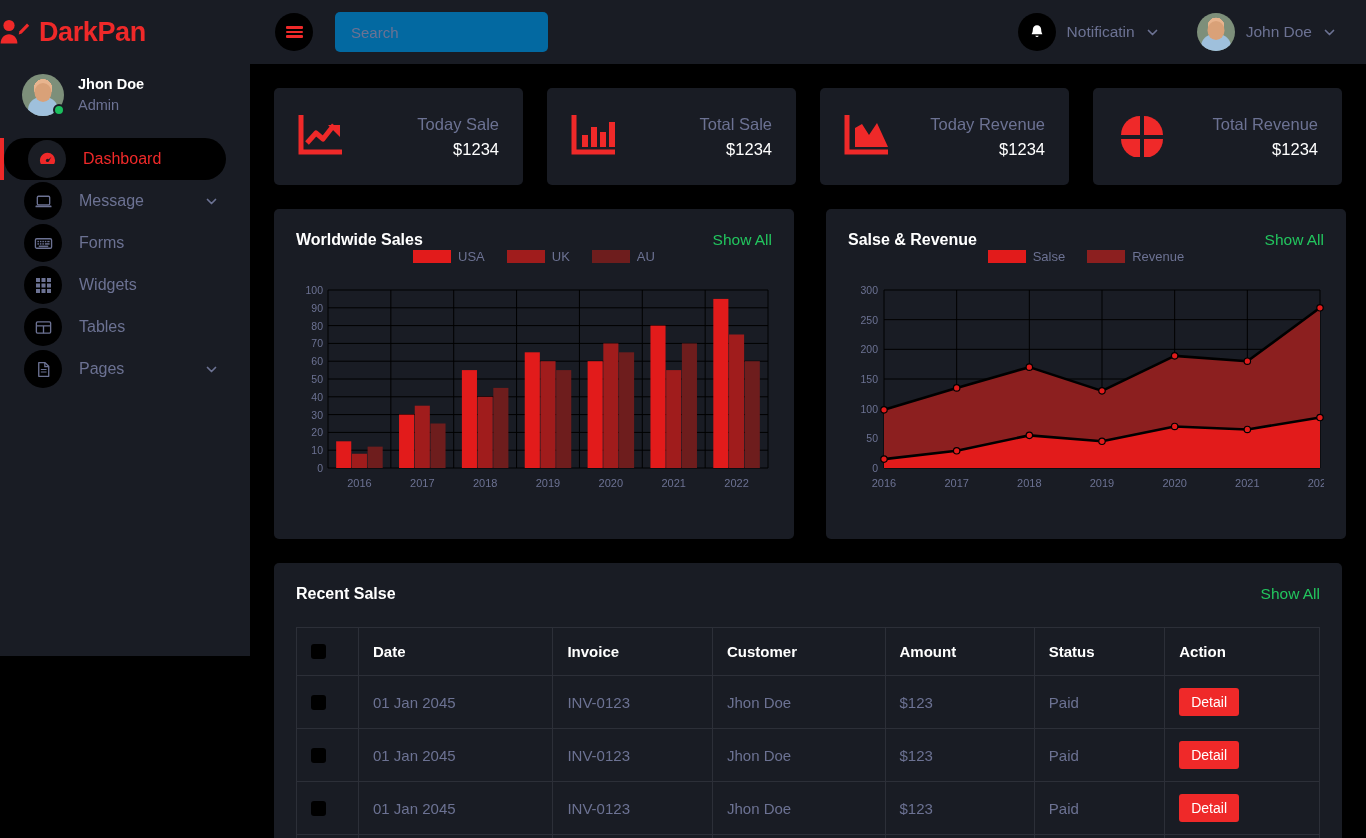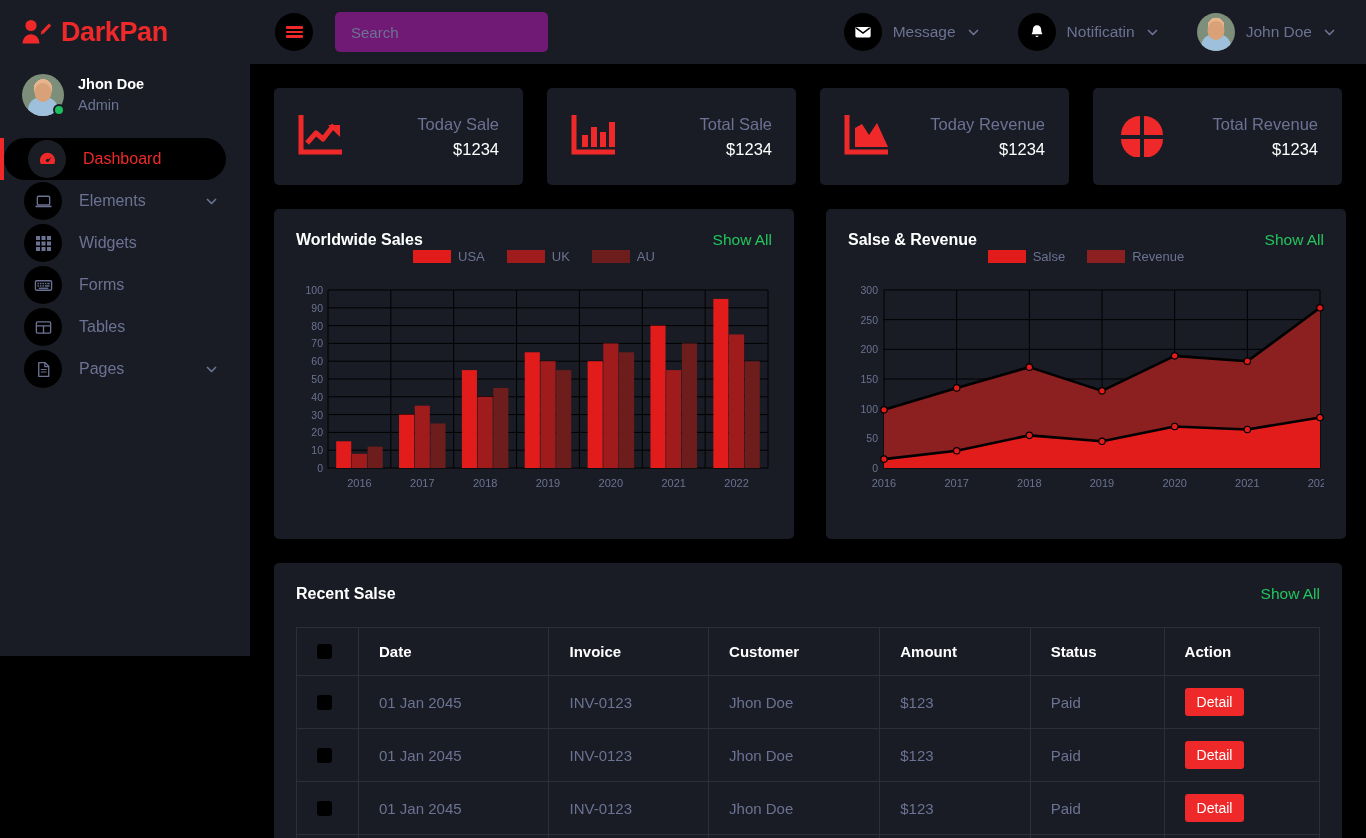--- a/index.html
+++ b/index.html
@@ -13,21 +13,21 @@
 
   
   .sidebar {
     position: absolute; left: 0; top: 0;
     width: 250px; height: 656px;
     background: #191c24;
     z-index: 5;
   }
   .brand {
     height: 64px; display: flex; align-items: center;
-    padding-left: 22px; gap: 9px;
+    gap: 9px;
   }
   .brand-icon { width: 30px; height: 28px; display:block; }
   .brand-text {
     color: #ef2929; font-size: 27px; font-weight: bold;
     letter-spacing: -0.4px; line-height: 1;
   }
   .profile {
     display: flex; align-items: center; gap: 14px;
     padding: 10px 0 14px 22px;
   }
@@ -95,21 +95,21 @@
   }
   .menu-toggle {
     width: 38px; height: 38px; border-radius: 50%;
     background: #000000; margin-left: 25px;
     display: flex; align-items: center; justify-content: center;
     cursor: pointer; flex: 0 0 38px;
   }
   .bar { width: 17px; height: 2.6px; background: #ef2929; margin: 2px 0; border-radius: 1px; display:block; }
   .search-input {
     width: 213px; height: 40px; margin-left: 22px;
-    background: #701a75; border: none; border-radius: 5px;
+    background: #0369a1; border: none; border-radius: 5px;
     color: #b9bcc9; font-size: 15px; padding: 0 16px;
     font-family: "Liberation Sans", sans-serif; outline: none;
   }
   .search-input::placeholder { color: #6c7293; }
   .nav-right { margin-left: auto; display: flex; align-items: center; padding-right: 22px; }
   .nav-drop { display: flex; align-items: center; gap: 11px; cursor: pointer; margin-left: 30px; }
   .round-btn {
     width: 38px; height: 38px; border-radius: 50%;
     background: #000000;
     display: flex; align-items: center; justify-content: center; flex: 0 0 38px;
@@ -144,21 +144,21 @@
   .legend { display: flex; justify-content: center; gap: 22px; margin-bottom: 6px; }
   .legend-item { display: flex; align-items: center; gap: 7px; }
   .legend-swatch { width: 38px; height: 13px; display: block; }
   .legend-label { color: #6c7293; font-size: 13px; }
 
   .table-panel { margin-top: 24px; height: 300px; }
   table { width: 100%; border-collapse: collapse; margin-top: 24px; }
   th, td {
     border: 1px solid #2c2f38;
     text-align: left; font-size: 15px;
-    padding: 12px 20px; height: 48px;
+    padding: 12px 14px; height: 48px;
   }
   th { color: #ffffff; font-weight: bold; }
   td { color: #6c7293; }
   .col-check { width: 62px; }
   .check-box {
     width: 15px; height: 15px; border-radius: 3px;
     background: #000000; display: block; cursor: pointer;
   }
   .detail-btn {
     background: #ef2929; color: #ffffff; border: none;
@@ -204,43 +204,24 @@
       <span class="nav-label">Dashboard</span>
     </div>
 
     <div class="nav-item">
       <span class="nav-icon">
         <svg width="19" height="19" viewBox="0 0 20 20">
             <rect x="3.5" y="4.5" width="13" height="9" rx="1.2" fill="none" stroke="#6c7293" stroke-width="1.4"></rect>
             <rect x="1.5" y="14.3" width="17" height="1.8" rx="0.9" fill="#6c7293"></rect>
           </svg>
       </span>
-      <span class="nav-label">Elements</span>
+      <span class="nav-label">Message</span>
       <svg class="chev" viewBox="0 0 13 13">
           <path d="M2.5 4.5L6.5 8.5 10.5 4.5" fill="none" stroke="#6c7293" stroke-width="1.7" stroke-linecap="round" stroke-linejoin="round"></path>
         </svg>
-    </div>
-
-    <div class="nav-item">
-      <span class="nav-icon">
-        <svg width="17" height="17" viewBox="0 0 17 17">
-            <g fill="#6c7293">
-              <rect x="1" y="1" width="4" height="4"></rect>
-              <rect x="6.5" y="1" width="4" height="4"></rect>
-              <rect x="12" y="1" width="4" height="4"></rect>
-              <rect x="1" y="6.5" width="4" height="4"></rect>
-              <rect x="6.5" y="6.5" width="4" height="4"></rect>
-              <rect x="12" y="6.5" width="4" height="4"></rect>
-              <rect x="1" y="12" width="4" height="4"></rect>
-              <rect x="6.5" y="12" width="4" height="4"></rect>
-              <rect x="12" y="12" width="4" height="4"></rect>
-            </g>
-          </svg>
-      </span>
-      <span class="nav-label">Widgets</span>
     </div>
 
     <div class="nav-item">
       <span class="nav-icon">
         <svg width="19" height="19" viewBox="0 0 20 20">
             <rect x="1.5" y="5" width="17" height="10" rx="1.4" fill="none" stroke="#6c7293" stroke-width="1.4"></rect>
             <g fill="#6c7293">
               <rect x="3.6" y="7.2" width="1.6" height="1.5"></rect>
               <rect x="6.2" y="7.2" width="1.6" height="1.5"></rect>
               <rect x="8.8" y="7.2" width="1.6" height="1.5"></rect>
@@ -252,20 +233,39 @@
               <rect x="11.4" y="9.7" width="5" height="1.5"></rect>
               <rect x="5" y="12.2" width="10" height="1.4"></rect>
             </g>
           </svg>
       </span>
       <span class="nav-label">Forms</span>
     </div>
 
     <div class="nav-item">
       <span class="nav-icon">
+        <svg width="17" height="17" viewBox="0 0 17 17">
+            <g fill="#6c7293">
+              <rect x="1" y="1" width="4" height="4"></rect>
+              <rect x="6.5" y="1" width="4" height="4"></rect>
+              <rect x="12" y="1" width="4" height="4"></rect>
+              <rect x="1" y="6.5" width="4" height="4"></rect>
+              <rect x="6.5" y="6.5" width="4" height="4"></rect>
+              <rect x="12" y="6.5" width="4" height="4"></rect>
+              <rect x="1" y="12" width="4" height="4"></rect>
+              <rect x="6.5" y="12" width="4" height="4"></rect>
+              <rect x="12" y="12" width="4" height="4"></rect>
+            </g>
+          </svg>
+      </span>
+      <span class="nav-label">Widgets</span>
+    </div>
+
+    <div class="nav-item">
+      <span class="nav-icon">
         <svg width="19" height="19" viewBox="0 0 20 20">
             <rect x="2.5" y="4" width="15" height="12" rx="1.2" fill="none" stroke="#6c7293" stroke-width="1.4"></rect>
             <path d="M2.5 8.3h15M10 8.3v7.7" stroke="#6c7293" stroke-width="1.4"></path>
           </svg>
       </span>
       <span class="nav-label">Tables</span>
     </div>
 
 
     <div class="nav-item">
@@ -288,32 +288,20 @@
   <div class="menu-toggle">
     <div>
         <span class="bar"></span>
         <span class="bar"></span>
         <span class="bar"></span>
       </div>
   </div>
   <input class="search-input" value="" placeholder="Search" style="">
 
   <div class="nav-right">
-    <div class="nav-drop">
-      <span class="round-btn">
-        <svg width="18" height="18" viewBox="0 0 20 20">
-            <rect x="1.5" y="4.5" width="17" height="11.5" rx="1.6" fill="#fff"></rect>
-            <path d="M2.4 5.5L10 11.2 17.6 5.5" fill="none" stroke="#000" stroke-width="1.8"></path>
-          </svg>
-      </span>
-      <span class="nav-drop-label">Message</span>
-      <svg class="chev" viewBox="0 0 13 13">
-          <path d="M2.5 4.5L6.5 8.5 10.5 4.5" fill="none" stroke="#6c7293" stroke-width="1.7" stroke-linecap="round" stroke-linejoin="round"></path>
-        </svg>
-    </div>
 
     <div class="nav-drop">
       <span class="round-btn">
         <svg width="18" height="18" viewBox="0 0 20 20">
             <path d="M10 2.4c-2.7 0-4.6 2-4.6 4.6 0 3.6-1.3 4.7-1.3 5.6h11.8c0-.9-1.3-2-1.3-5.6 0-2.6-1.9-4.6-4.6-4.6z" fill="#fff"></path>
             <path d="M8.1 14.2a2 2 0 003.8 0z" fill="#fff"></path>
           </svg>
       </span>
       <span class="nav-drop-label">Notificatin</span>
       <svg class="chev" viewBox="0 0 13 13">

